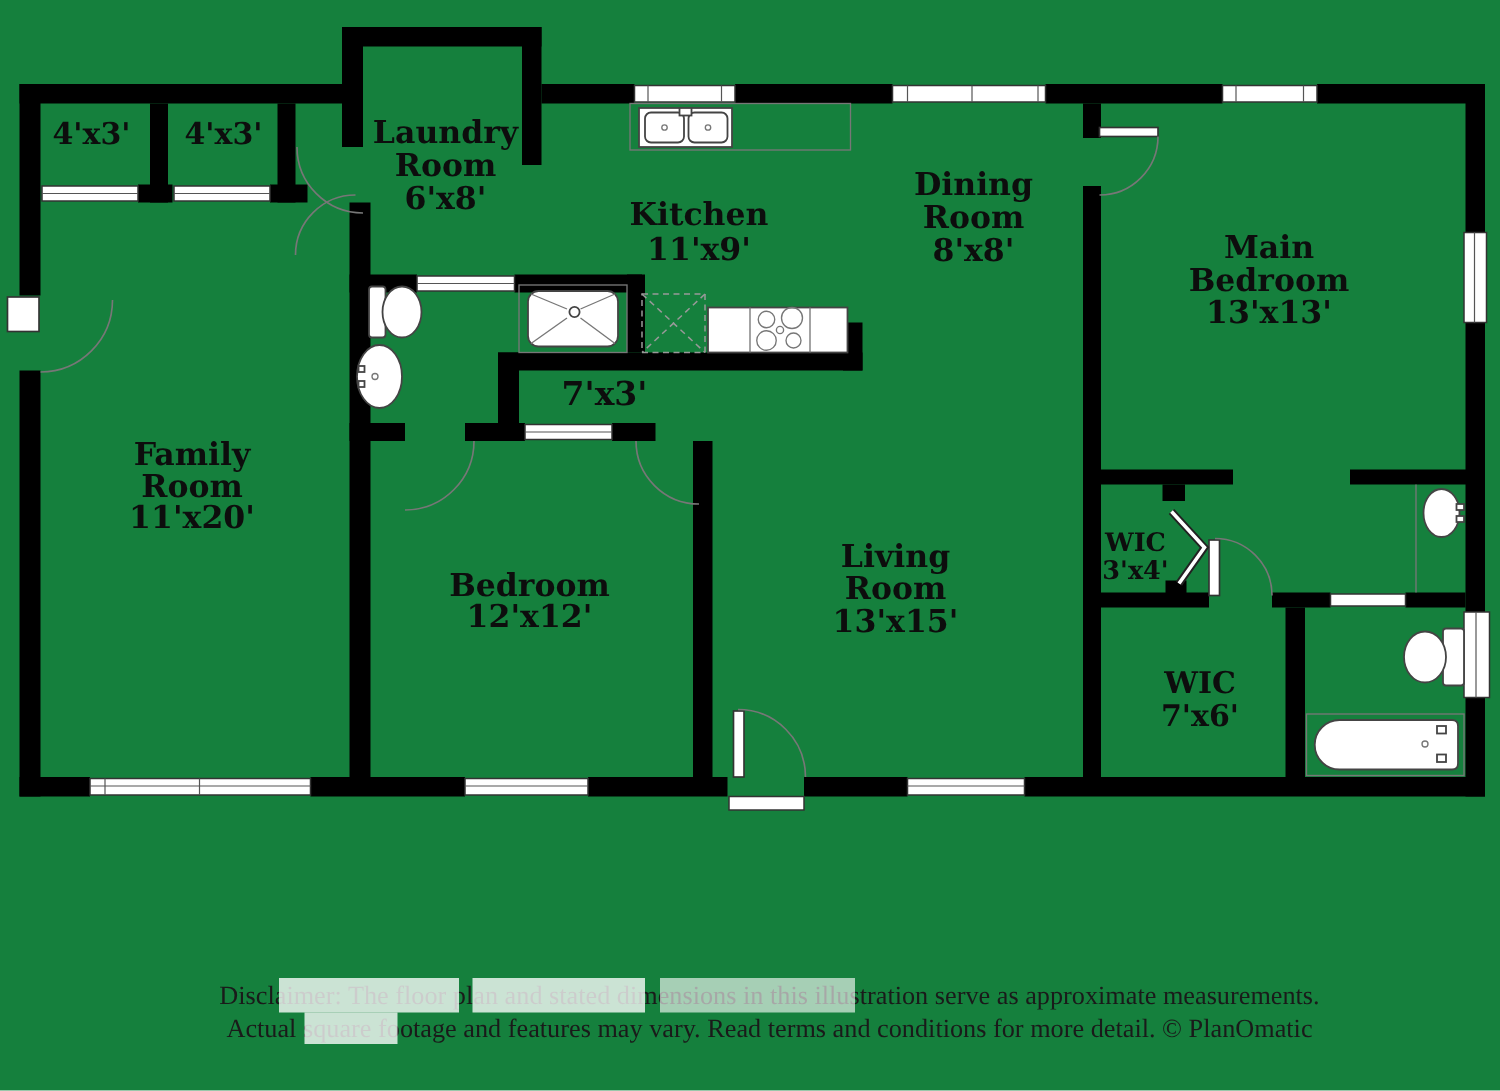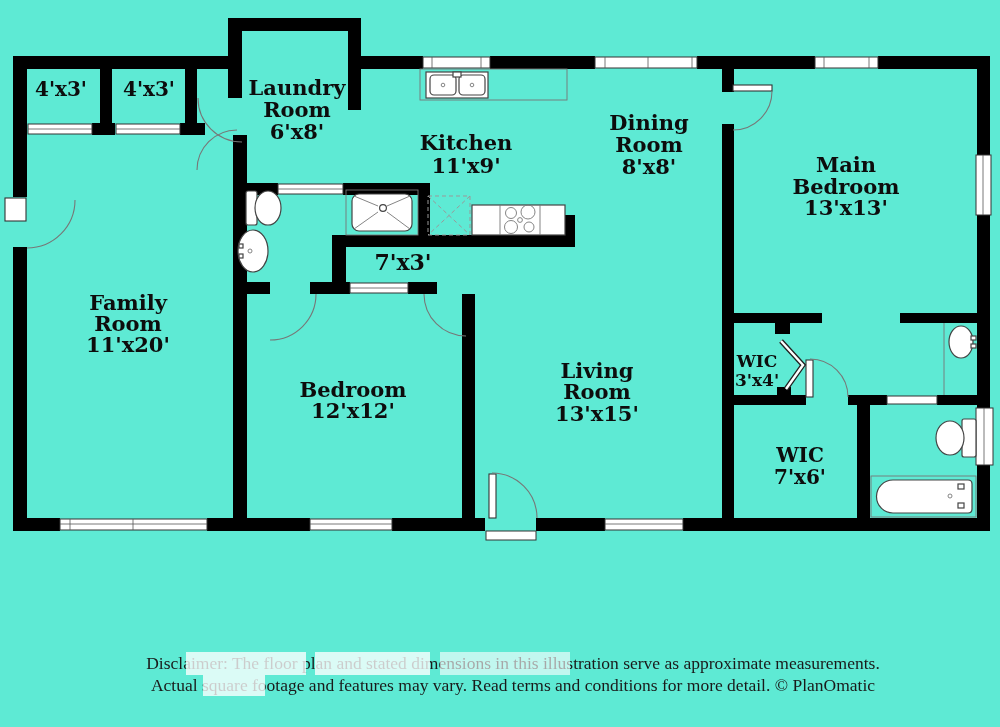--- a/index.html
+++ b/index.html
@@ -1,16 +1,16 @@
 <!DOCTYPE html>
 <html><head>
 <meta charset="utf-8">
 <style>
   html,body{margin:0;padding:0;background:#fff;}
-  #stage{position:relative;width:1000px;height:727px;background:#5eead4;overflow:hidden;
+  #stage{position:relative;width:1000px;height:727px;background:#15803d;overflow:hidden;
          font-family:"DejaVu Serif",serif;}
   svg{position:absolute;left:0;top:0;}
   .wall{fill:#000;stroke:none;}
   .win{fill:#fff;stroke:#333;stroke-width:1;}
   .winline{stroke:#555;stroke-width:0.8;fill:none;}
   .fix{fill:#fff;stroke:#444;stroke-width:1.2;}
   .fixthin{fill:none;stroke:#777;stroke-width:0.9;}
   .arc{fill:none;stroke:#777;stroke-width:1.1;}
   .leaf{fill:#fff;stroke:#333;stroke-width:1.1;}
   .dash{fill:none;stroke:#999;stroke-width:1;stroke-dasharray:4 3;}

